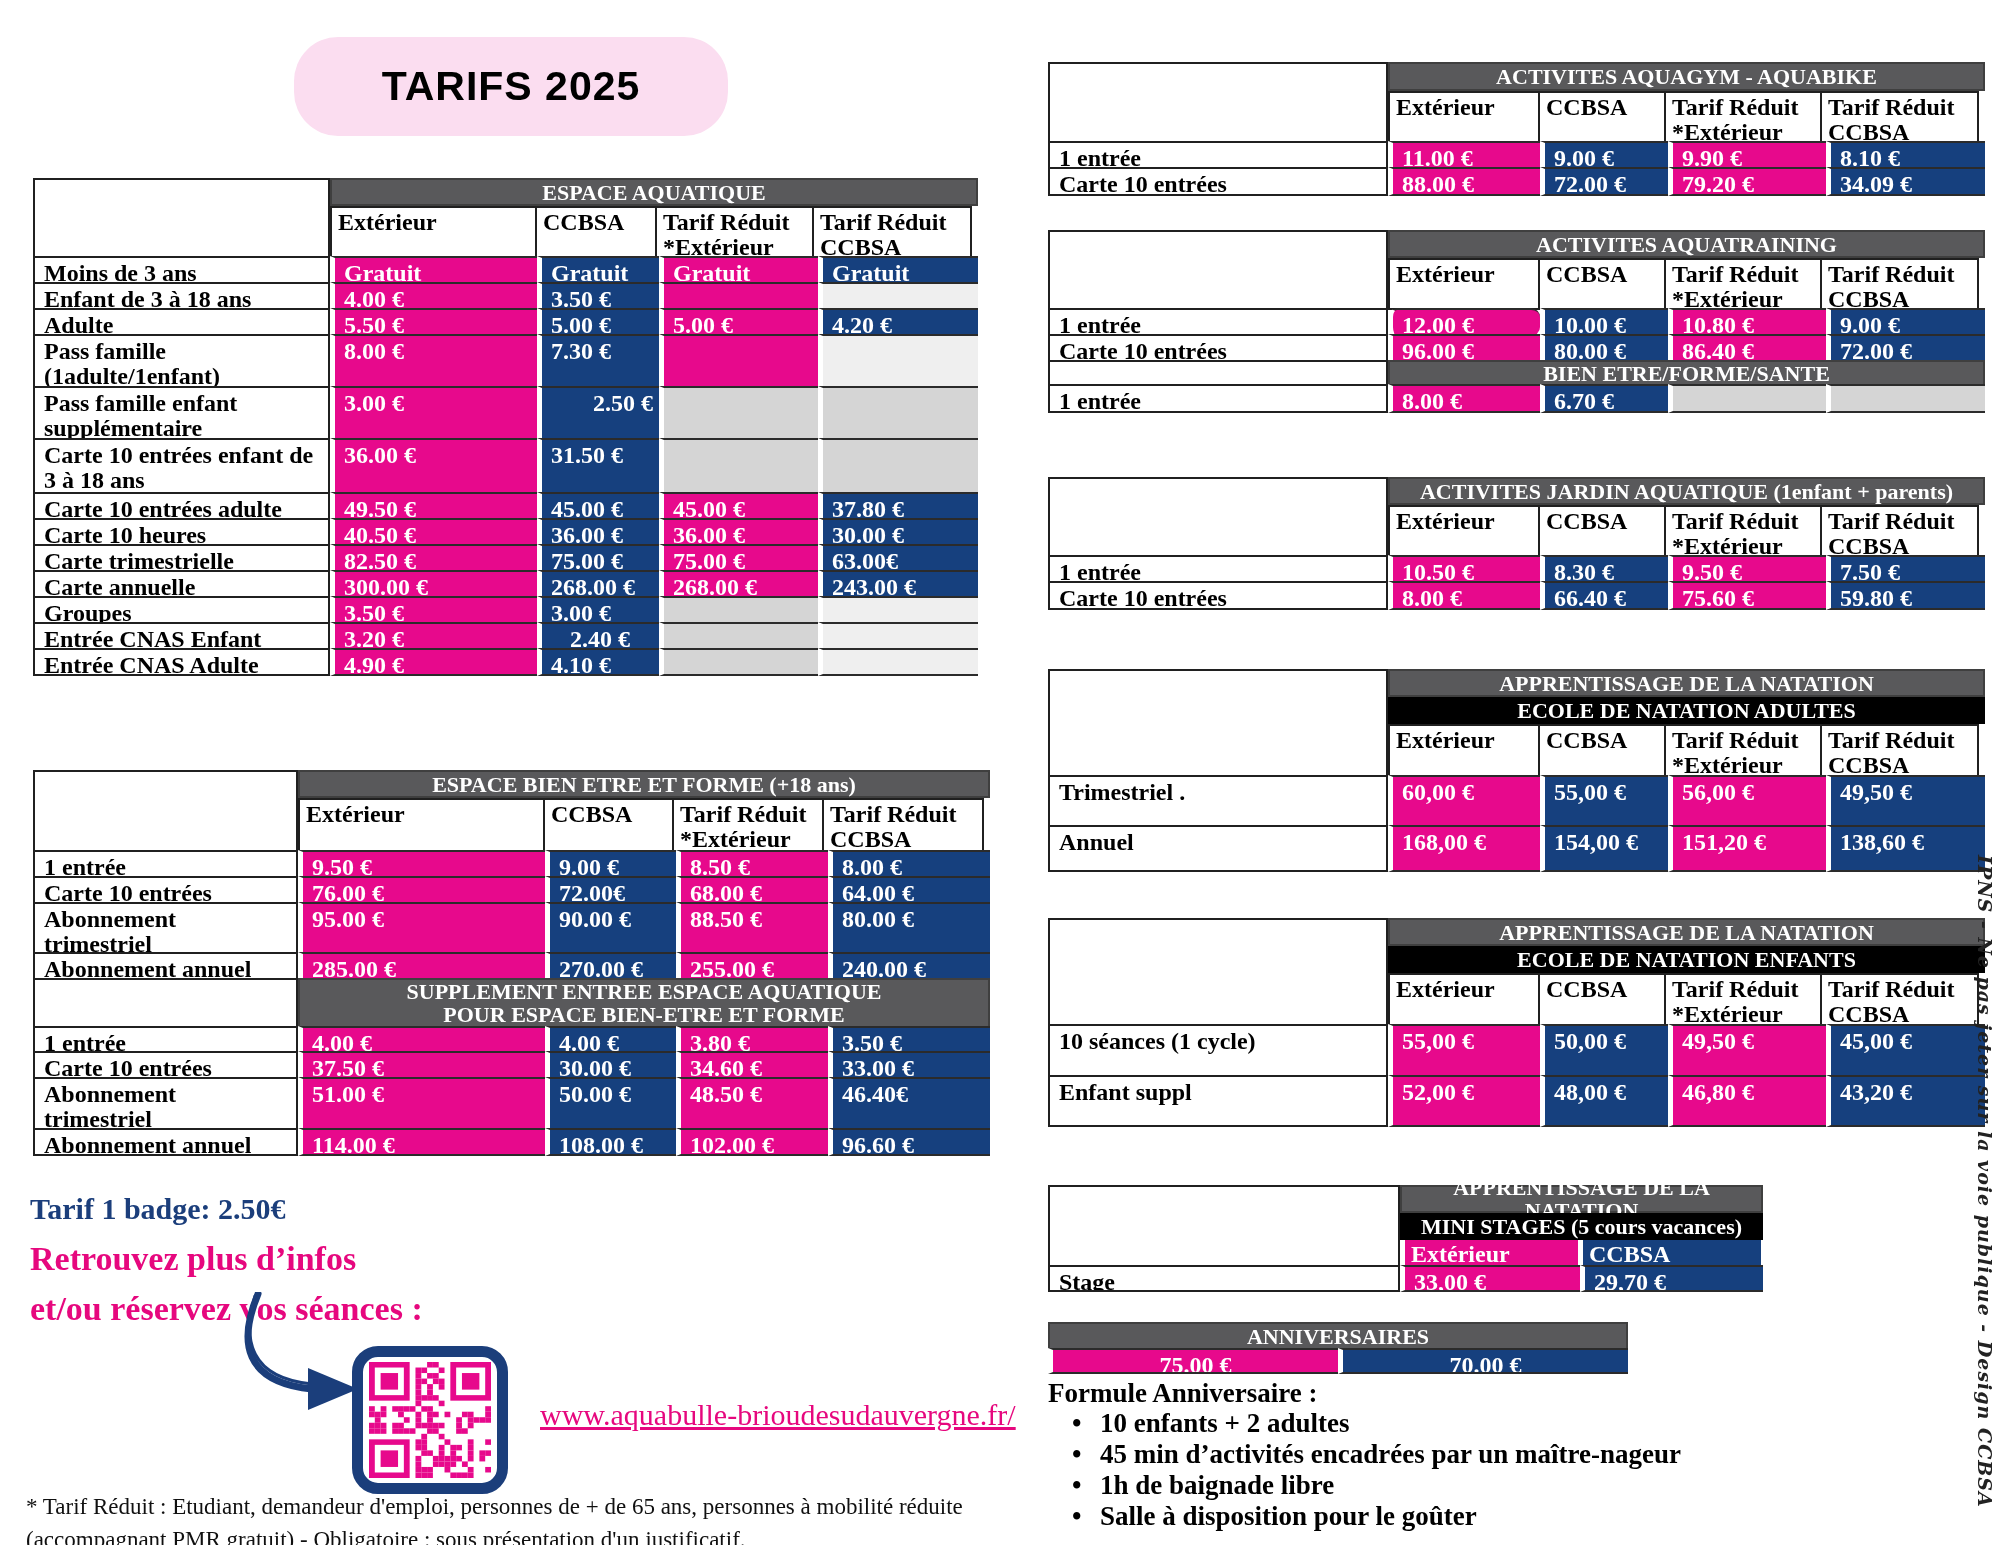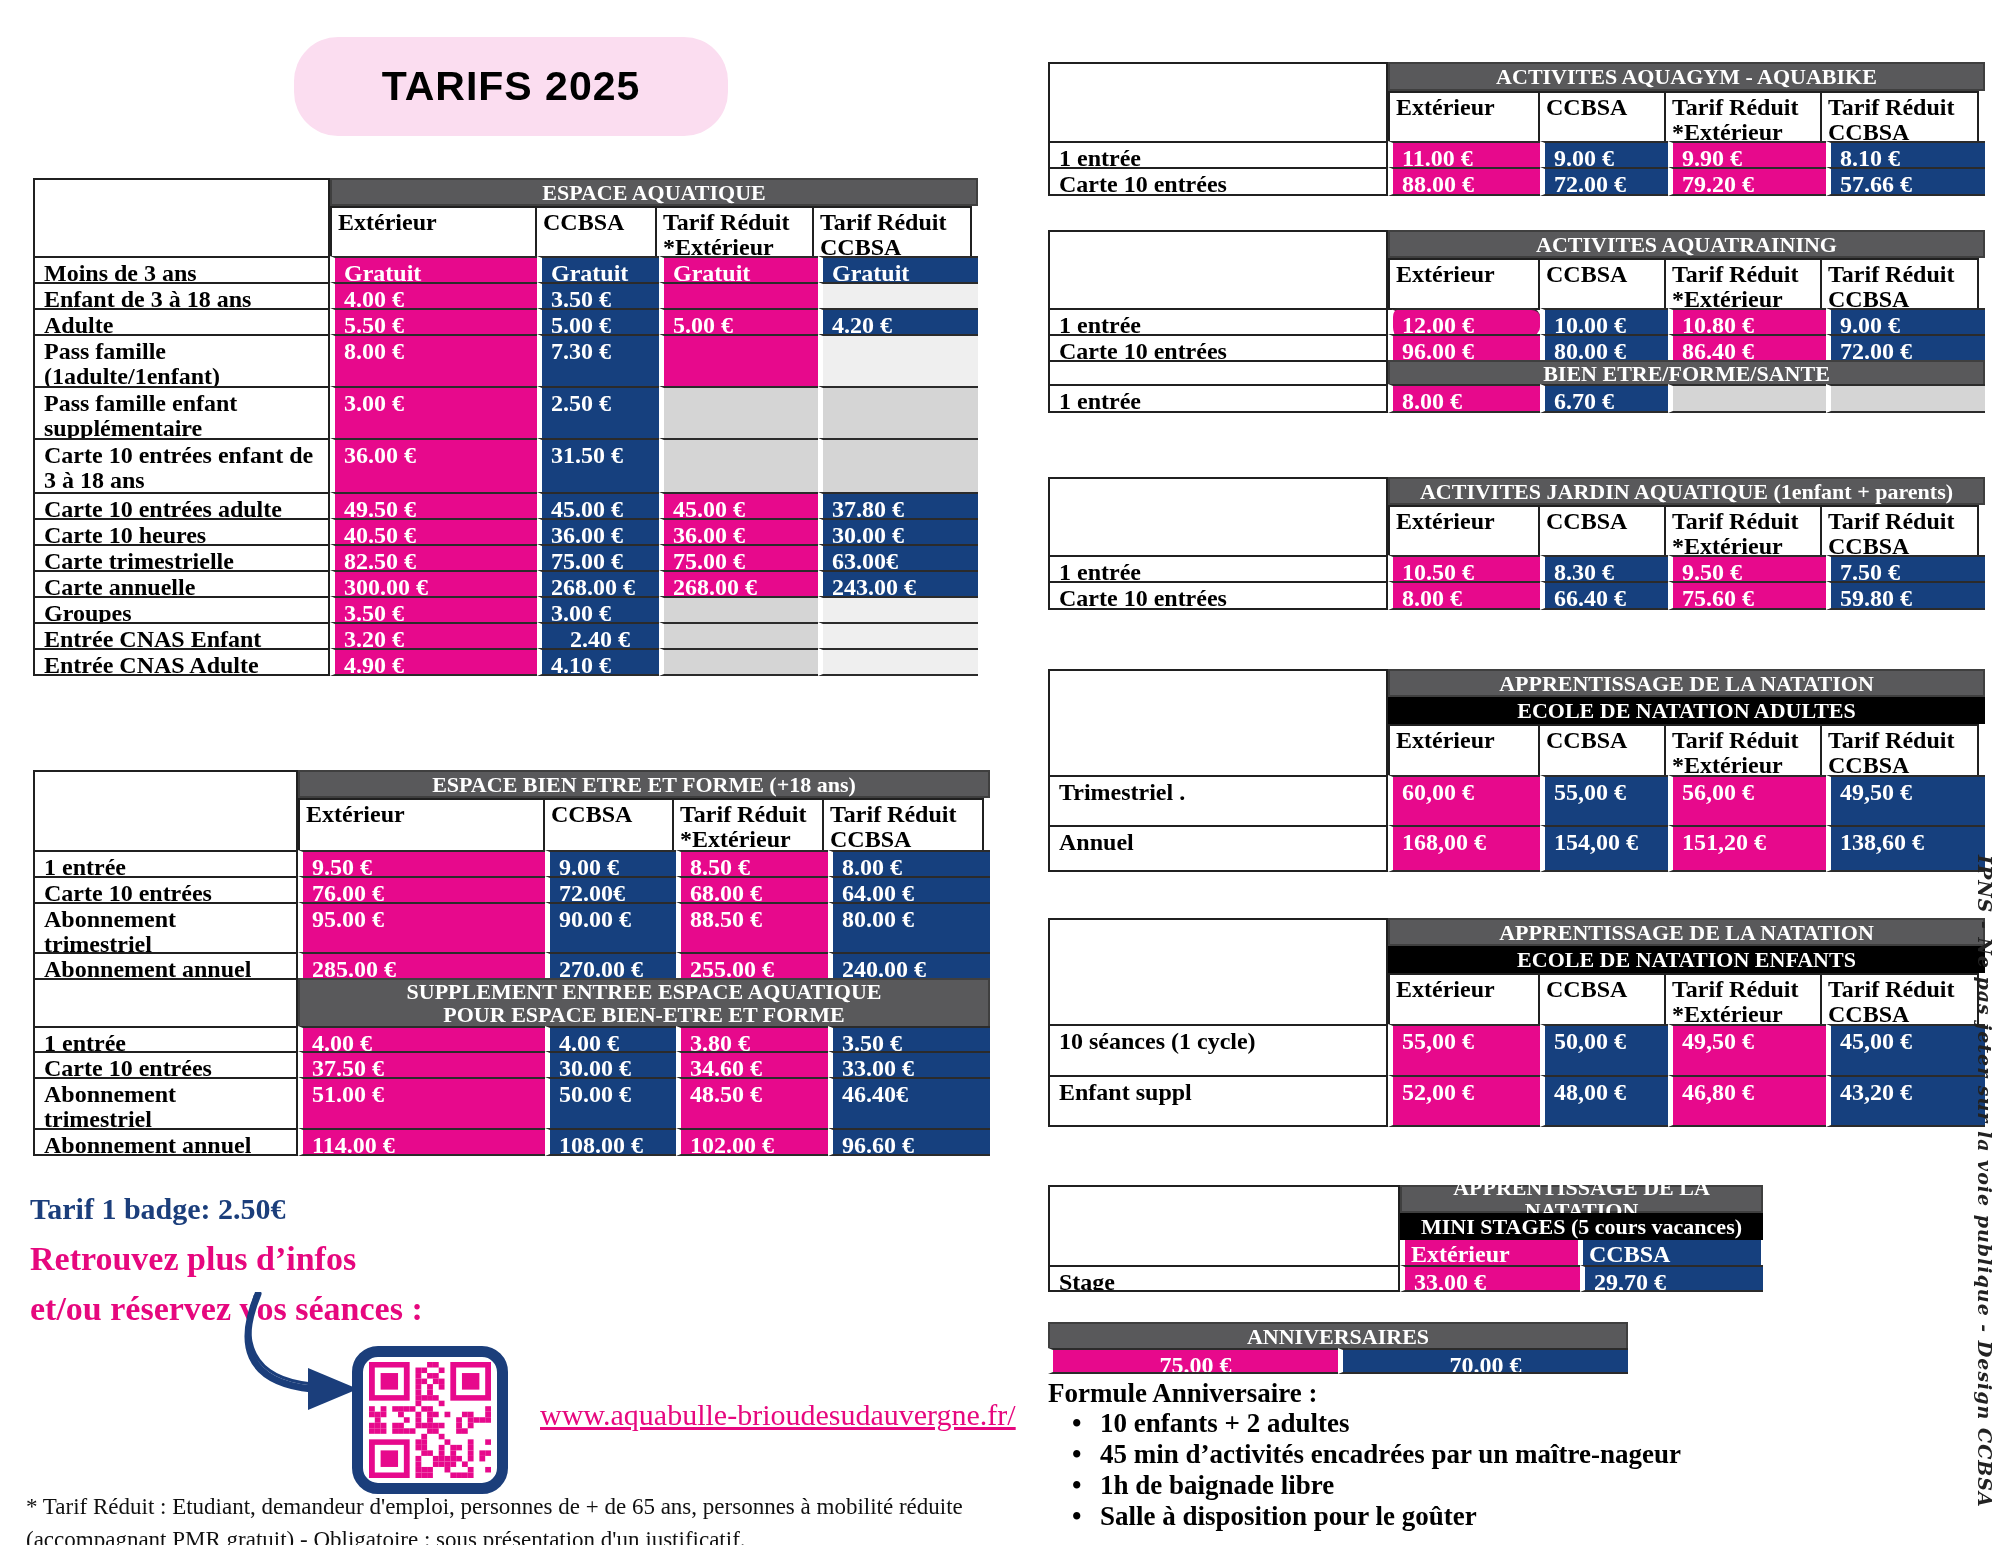--- a/index.html
+++ b/index.html
@@ -113,21 +113,21 @@
 (1adulte/1enfant)</div>
         <div class="cell data pink" style="width: 207px; height: 54px;">8.00 €</div>
         <div class="cell data blue" style="width: 122px; height: 54px;">7.30 €</div>
         <div class="cell data pink" style="width: 159px; height: 54px;"></div>
         <div class="cell data grayL" style="width: 160px; height: 54px;"></div>
       </div>
       <div class="t-row">
         <div class="cell label" style="width: 297px; height: 54px;">Pass famille enfant
 supplémentaire</div>
         <div class="cell data pink" style="width: 207px; height: 54px;">3.00 €</div>
-        <div class="cell data blue" style="width: 122px; height: 54px;">2.50 €</div>
+        <div class="cell data blue" style="width: 122px; height: 54px; text-align: right;">2.50 €</div>
         <div class="cell data grayD" style="width: 159px; height: 54px;"></div>
         <div class="cell data grayD" style="width: 160px; height: 54px;"></div>
       </div>
       <div class="t-row">
         <div class="cell label" style="width: 297px; height: 56px;">Carte 10 entrées enfant de
 3 à 18 ans</div>
         <div class="cell data pink" style="width: 207px; height: 56px;">36.00 €</div>
         <div class="cell data blue" style="width: 122px; height: 56px;">31.50 €</div>
         <div class="cell data grayD" style="width: 159px; height: 56px;"></div>
         <div class="cell data grayD" style="width: 160px; height: 56px;"></div>
@@ -281,21 +281,21 @@
         <div class="cell data pink" style="width: 152px; height: 28px;">11.00 €</div>
         <div class="cell data blue" style="width: 128px; height: 28px;">9.00 €</div>
         <div class="cell data pink" style="width: 158px; height: 28px;">9.90 €</div>
         <div class="cell data blue" style="width: 159px; height: 28px;">8.10 €</div>
       </div>
       <div class="t-row">
         <div class="cell label" style="width: 340px; height: 29px;">Carte 10 entrées</div>
         <div class="cell data pink" style="width: 152px; height: 29px;">88.00 €</div>
         <div class="cell data blue" style="width: 128px; height: 29px;">72.00 €</div>
         <div class="cell data pink" style="width: 158px; height: 29px;">79.20 €</div>
-        <div class="cell data blue" style="width: 159px; height: 29px;">57.66 €</div>
+        <div class="cell data blue" style="width: 159px; height: 29px;">34.09 €</div>
       </div>
     </div>
   <div class="ptable" style="left: 1048px; top: 230px;">
       <div class="t-row">
         <div class="labelhead" style="width: 340px; height: 80px;"></div>
         <div class="headstack" style="width: 597px;">
           <div class="bar gray" style="height: 28px;">ACTIVITES AQUATRAINING</div>
           <div class="colheads">
             <div class="colhead" style="width: 152px; height: 52px;">Extérieur</div>
             <div class="colhead" style="width: 128px; height: 52px;">CCBSA</div>

